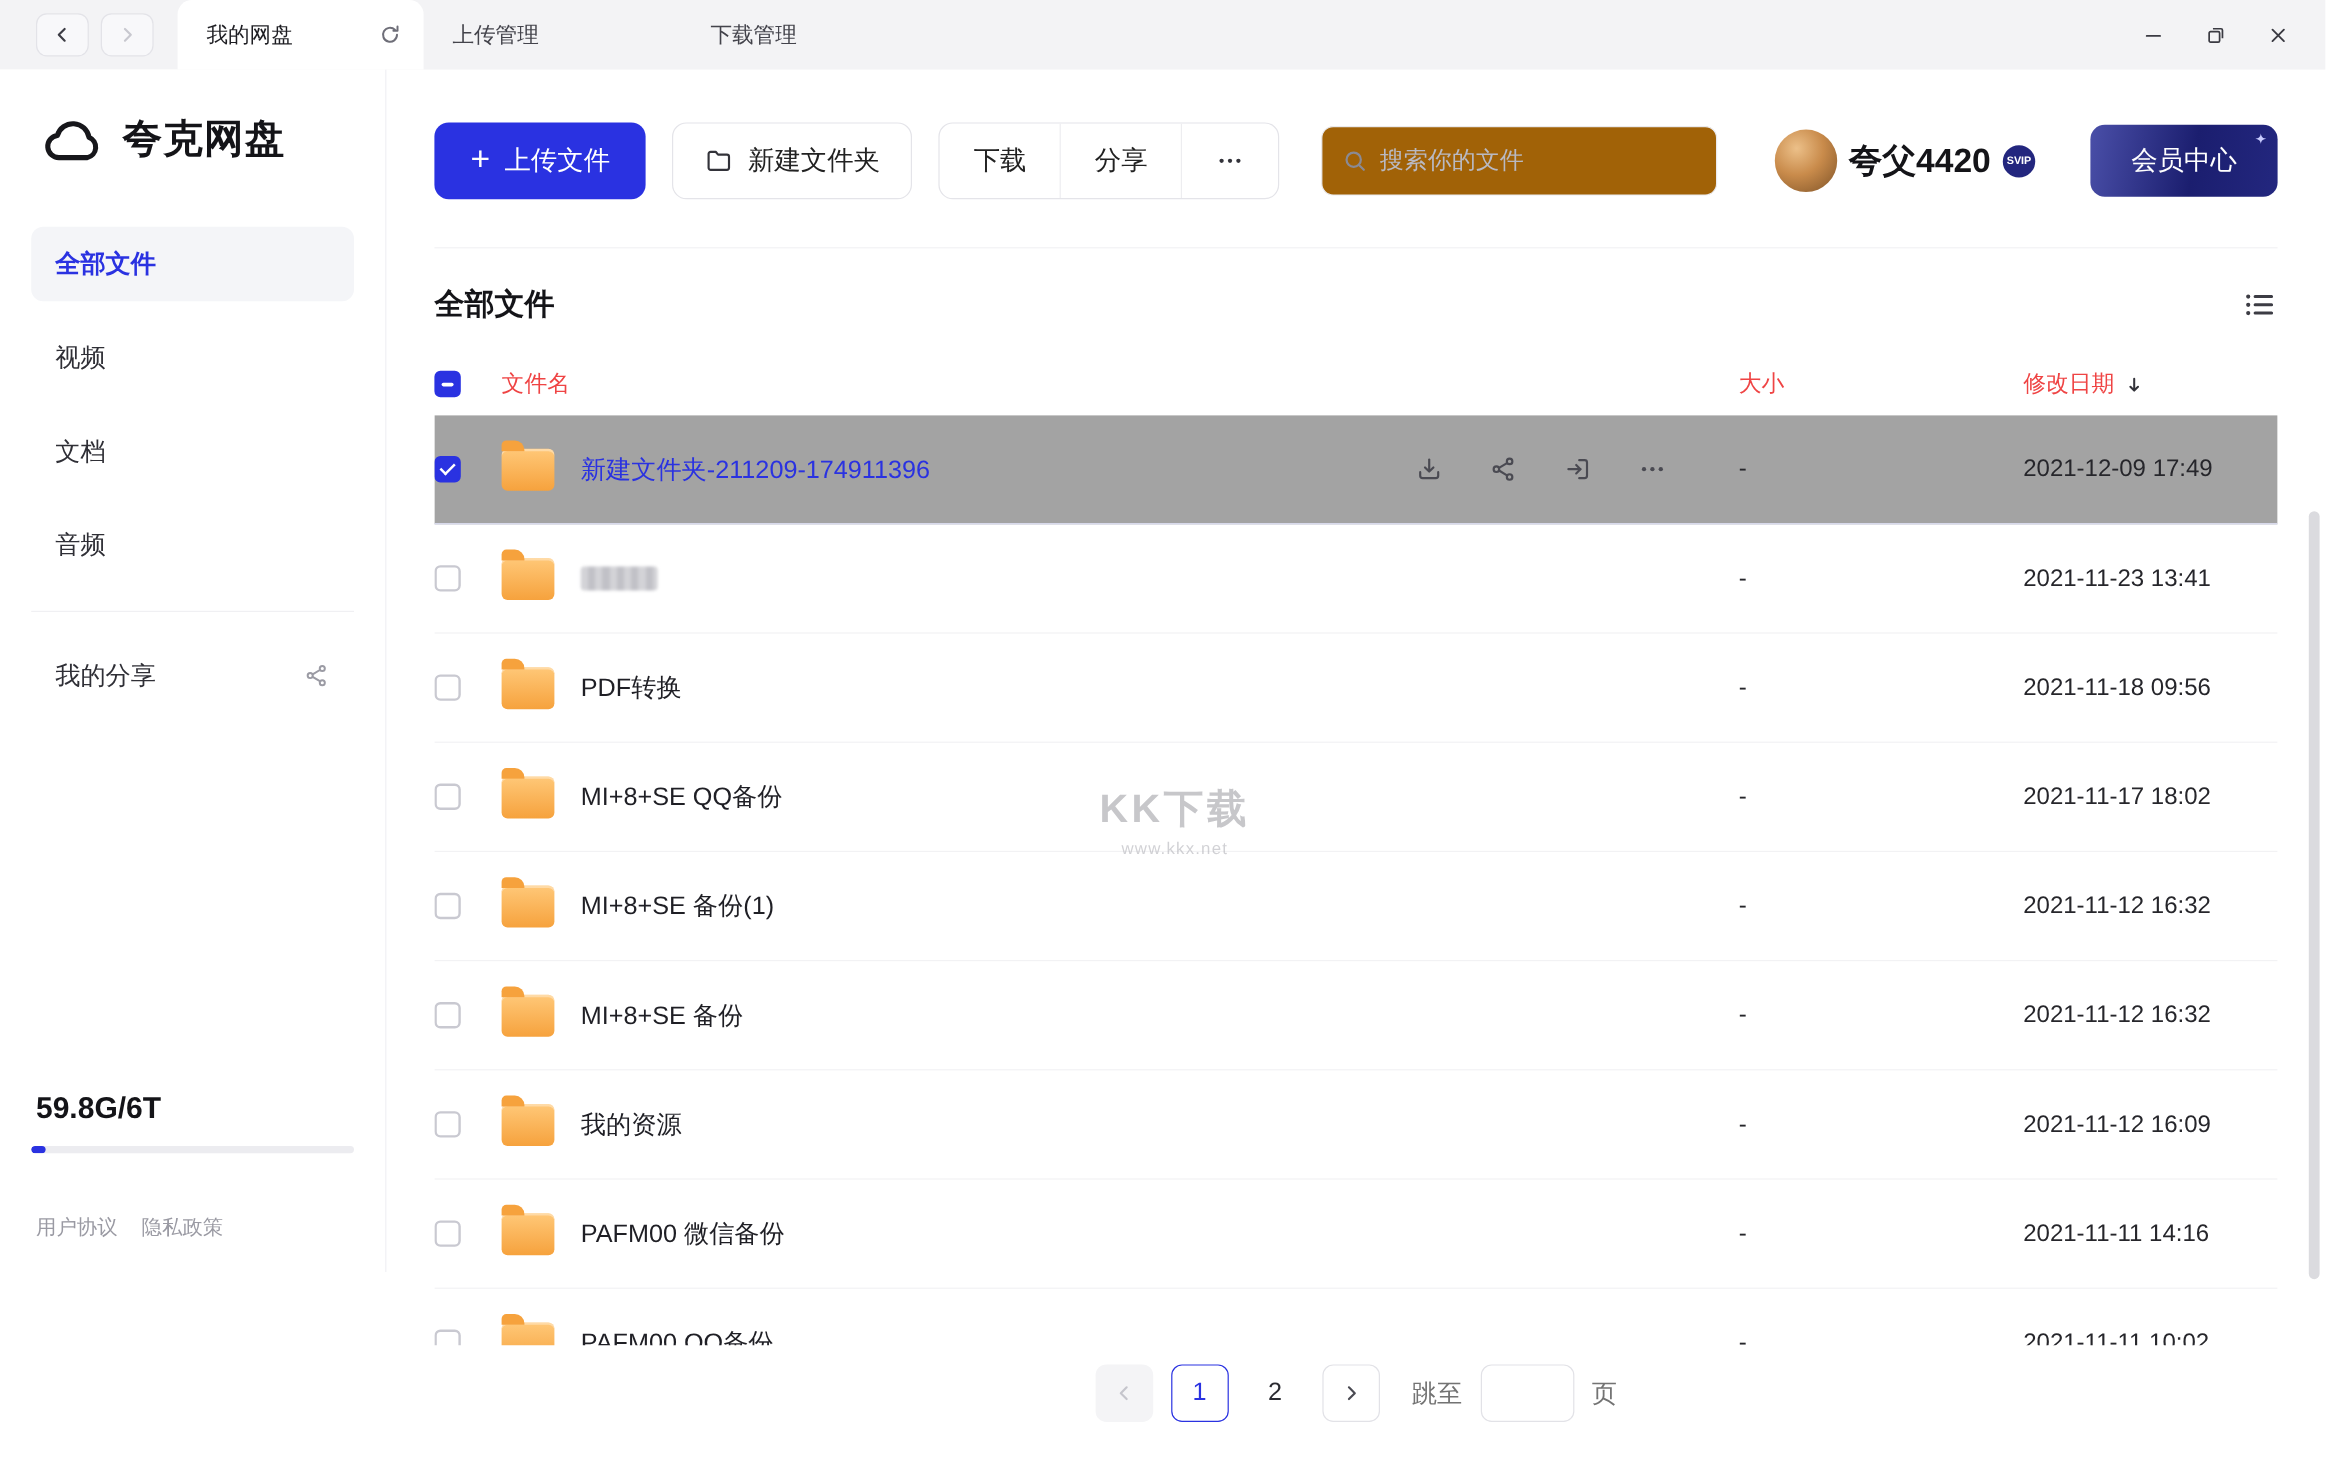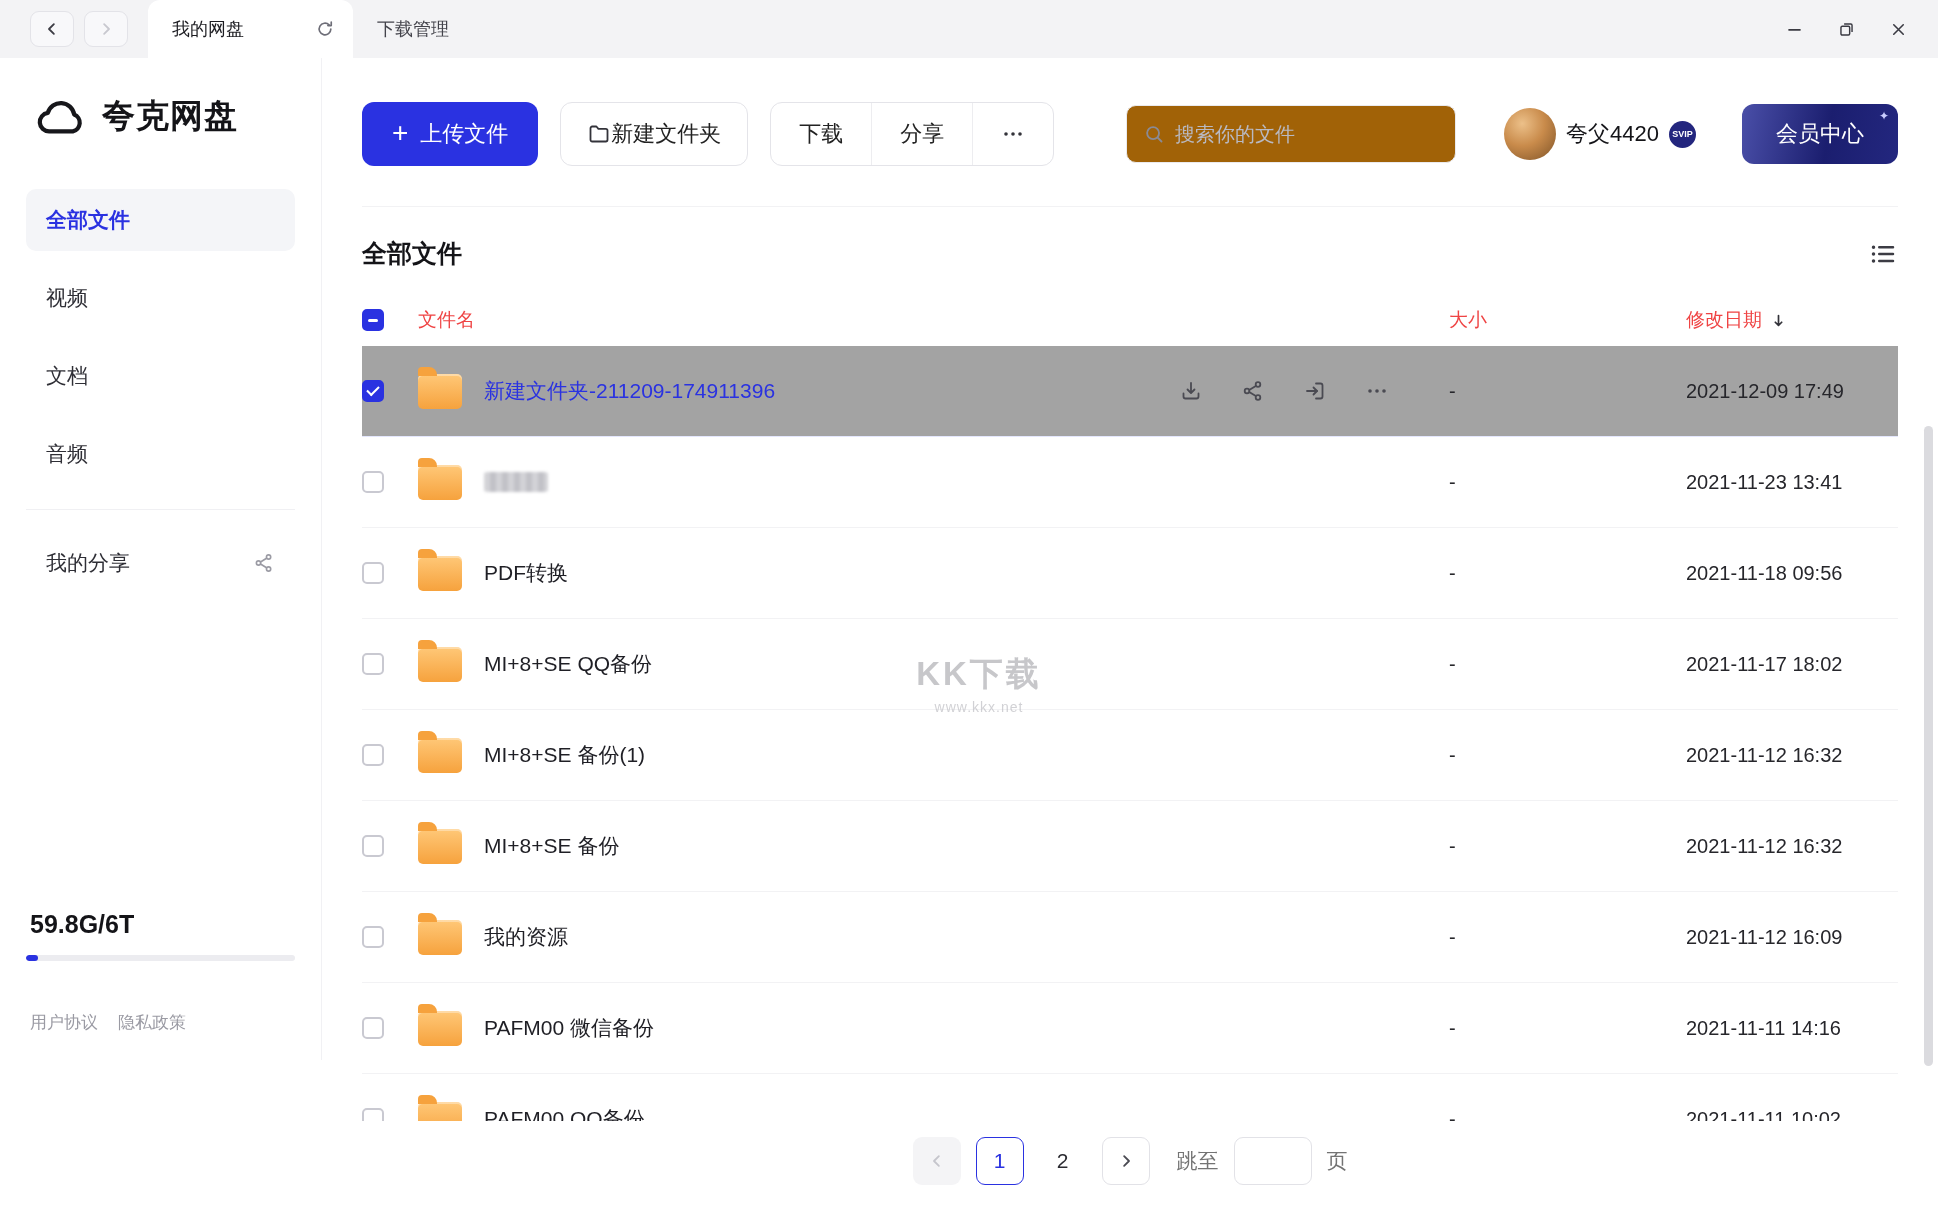--- a/index.html
+++ b/index.html
@@ -47,33 +47,33 @@
   .storage-text{font-size:25px;font-weight:700;color:#141418;margin:32px 0 16px;padding-left:4px}
   .progress{height:6px;background:#ECECF0;border-radius:3px;overflow:hidden;position:relative}
   .progress-fill{position:absolute;left:0;top:0;bottom:0;width:12px;border-radius:3px;background:#2A32E1}
   .foot-links{display:flex;gap:20px;color:#9A9AA3;font-size:17px;margin-top:50px;padding-left:4px}
   .foot-links span{cursor:pointer}
 
   
   .toolbar{display:flex;align-items:center;gap:22px;padding:44px 0 40px;border-bottom:1px solid #F2F2F4;flex:none}
   .btn-primary{height:64px;border:0;border-radius:12px;background:#2A32E1;color:#fff;font-size:22px;display:flex;align-items:center;gap:12px;padding:0 30px;cursor:pointer;font-family:inherit}
   .plus-ic{font-size:28px;font-weight:400;line-height:1;margin-top:-2px}
-  .btn-outline{height:64px;border:1px solid #E4E4E9;border-radius:12px;background:#fff;color:#222;font-size:22px;display:flex;align-items:center;padding:0 26px;cursor:pointer;font-family:inherit}
+  .btn-outline{height:64px;border:1px solid #E4E4E9;border-radius:12px;background:#fff;color:#222;font-size:22px;display:flex;align-items:center;gap:12px;padding:0 26px;cursor:pointer;font-family:inherit}
   .btn-outline svg{width:24px;height:24px}
   .btn-group{height:64px;border:1px solid #E4E4E9;border-radius:12px;background:#fff;display:flex;overflow:hidden}
   .btn-group button{border:0;background:transparent;font-size:22px;color:#222;padding:0 28px;cursor:pointer;display:flex;align-items:center;font-family:inherit}
   .btn-group button + button{border-left:1px solid #EDEDF0}
   .btn-group .more-btn svg{width:24px;height:24px;color:#33333a}
   .search{margin-left:auto;width:330px;height:58px;background:#a16207;border:1px solid #EAEAEE;border-radius:10px;display:flex;align-items:center;gap:10px;padding:0 16px}
   .search svg{width:22px;height:22px;color:#8A8A94;flex:none}
   .search input{border:0;outline:0;background:transparent;font-size:20px;color:#222;width:100%;font-family:inherit}
   .search input::placeholder{color:#B9B9C2}
   .user{display:flex;align-items:center;gap:10px;margin-left:26px;cursor:pointer}
   .avatar{width:52px;height:52px;border-radius:50%;background:radial-gradient(circle at 35% 30%,#ECC089 0%,#C98B4B 45%,#7D5227 100%);flex:none}
-  .uname{font-size:22px;font-weight:400;color:#141418;white-space:nowrap}
+  .uname{font-size:28px;font-weight:700;color:#141418;white-space:nowrap}
   .svip{width:27px;height:27px;border-radius:50%;background:#23267E;color:#fff;font-size:9px;font-weight:700;display:flex;align-items:center;justify-content:center;flex:none}
   .vip{margin-left:24px;height:60px;padding:0 34px;border:0;border-radius:12px;color:#fff;font-size:22px;cursor:pointer;position:relative;font-family:inherit;background:linear-gradient(100deg,#4A4FA8 0%,#1B1E6F 55%,#23277F 100%)}
   .vip::after{content:"✦";position:absolute;top:5px;right:9px;font-size:12px;color:#C9CDFF}
 
   
   .content-head{display:flex;align-items:center;justify-content:space-between;padding:30px 0 24px;flex:none}
   .content-title{font-size:25px;font-weight:700;color:#141418}
   .view-ic{width:30px;height:30px;color:#3C3C44;cursor:pointer}
   .view-ic svg{width:30px;height:30px}
 
@@ -145,20 +145,23 @@
       <div class="tab active">
         <span>我的网盘</span>
         <span class="refresh-ic">
           <svg viewBox="0 0 24 24" fill="none" stroke="currentColor" stroke-width="2" stroke-linecap="round" stroke-linejoin="round">
               <path d="M19 12a7 7 0 1 1-2.1-5"></path>
               <path d="M19.5 3.8v4.1h-4.1"></path>
             </svg>
         </span>
       </div>
       <div class="tab">
+        <span>上传管理</span>
+      </div>
+      <div class="tab">
         <span>下载管理</span>
       </div>
     </div>
     <div class="win-controls">
       <button class="win-btn">
         <svg viewBox="0 0 24 24" fill="none" stroke="currentColor" stroke-width="2" stroke-linecap="round">
             <path d="M5 12.5h14"></path>
           </svg>
       </button>
       <button class="win-btn">

